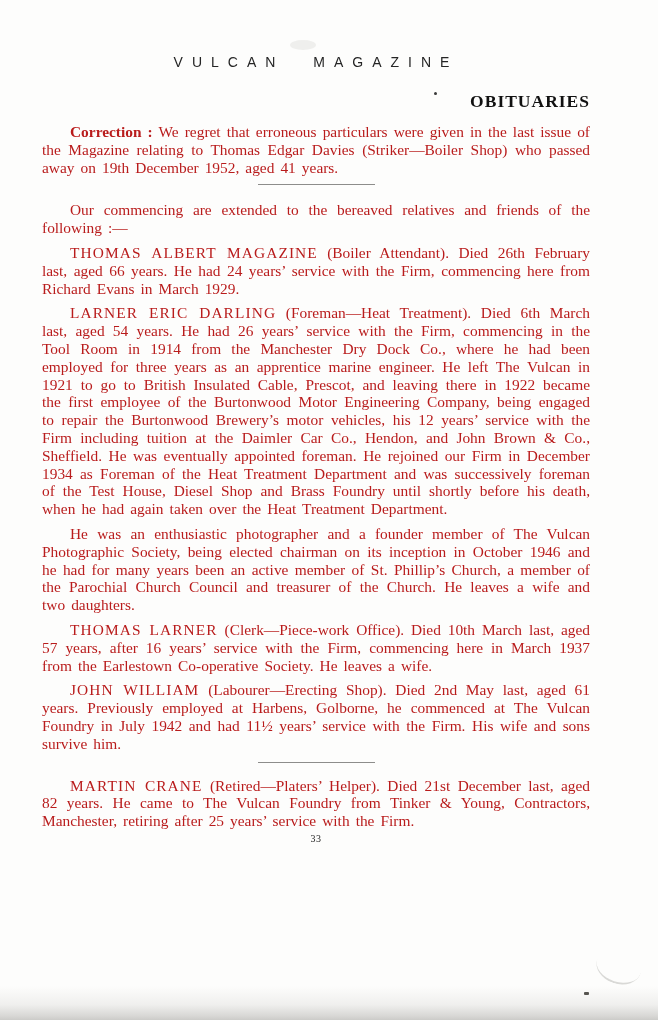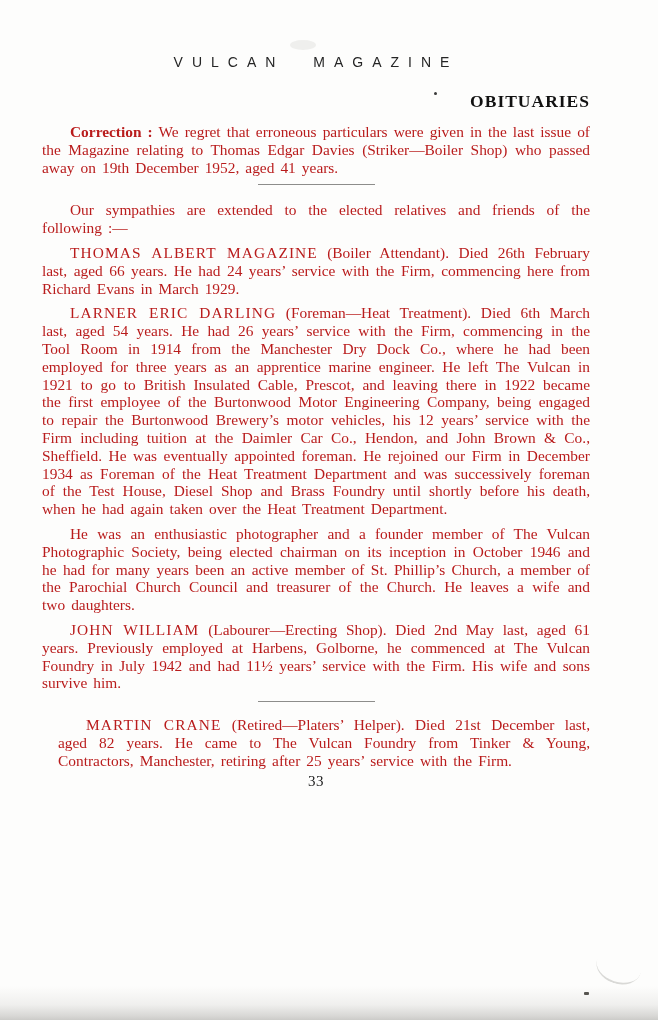--- a/index.html
+++ b/index.html
@@ -53,35 +53,35 @@
   }
   p.body-para {
     margin: 0 0 7px 0;
     font-size: 15.4px;
     line-height: 17.8px;
     text-align: justify;
     text-indent: 28px;
     word-spacing: 2.2px;
     color: #b91c1c;
   }
-  p.body-para:last-of-type { margin-bottom: 0; margin-left: 16px; }
+  p.body-para:last-of-type { margin-bottom: 0; }
   .lead-bold { font-weight: bold; }
   .obit-name { letter-spacing: 1.1px; }
   .rule {
     height: 1px;
     width: 117px;
     background: #8d8d8b;
     border: none;
     margin: 8px auto 16px auto;
   }
   .rule.second { margin: 9px auto 14px auto; }
   .page-number {
     margin-top: 3px;
     text-align: center;
-    font-size: 15px;
+    font-size: 10px;
     color: #222;
     letter-spacing: 0.5px;
   }
   .bottom-shadow {
     position: absolute;
     left: 0; bottom: 0;
     width: 658px; height: 34px;
     background: linear-gradient(to bottom,
       rgba(120,118,112,0) 0%,
       rgba(120,118,112,0.10) 55%,
@@ -126,34 +126,38 @@
 
     <h1 class="title"><span>OBITUARIES</span><span class="title-speck"></span></h1>
 
     <p class="body-para">
       <span class="lead-bold">Correction :</span>
       <span>We regret that erroneous particulars were given in the last issue of the Magazine relating to Thomas Edgar Davies (Striker—Boiler Shop) who passed away on 19th December 1952, aged 41 years.</span>
     </p>
 
     <div class="rule"></div>
 
-    <p class="body-para">Our sympathies are extended to the elected relatives and friends of the following :—</p>
+    <p class="body-para">Our commencing are extended to the bereaved relatives and friends of the following :—</p>
 
     <p class="body-para">
       <span class="obit-name">THOMAS ALBERT MAGAZINE</span>
       <span>(Boiler Attendant).  Died 26th February last, aged 66 years.  He had 24 years’ service with the Firm, commencing here from Richard Evans in March 1929.</span>
     </p>
 
     <p class="body-para">
       <span class="obit-name">LARNER ERIC DARLING</span>
       <span>(Foreman—Heat Treatment).  Died 6th March last, aged 54 years.  He had 26 years’ service with the Firm, commencing in the Tool Room in 1914 from the Manchester Dry Dock Co., where he had been employed for three years as an apprentice marine engineer.  He left The Vulcan in 1921 to go to British Insulated Cable, Prescot, and leaving there in 1922 became the first employee of the Burtonwood Motor Engineering Company, being engaged to repair the Burtonwood Brewery’s motor vehicles, his 12 years’ service with the Firm including tuition at the Daimler Car Co., Hendon, and John Brown &amp; Co., Sheffield.  He was eventually appointed foreman.  He rejoined our Firm in December 1934 as Foreman of the Heat Treatment Department and was successively foreman of the Test House, Diesel Shop and Brass Foundry until shortly before his death, when he had again taken over the Heat Treatment Department.</span>
     </p>
 
     <p class="body-para">He was an enthusiastic photographer and a founder member of The Vulcan Photographic Society, being elected chairman on its inception in October 1946 and he had for many years been an active member of St. Phillip’s Church, a member of the Parochial Church Council and treasurer of the Church.  He leaves a wife and two daughters.</p>
 
+    <p class="body-para">
+      <span class="obit-name">THOMAS LARNER</span>
+      <span>(Clerk—Piece-work Office).  Died 10th March last, aged 57 years, after 16 years’ service with the Firm, commencing here in March 1937 from the Earlestown Co-operative Society.  He leaves a wife.</span>
+    </p>
 
 
     <p class="body-para">
       <span class="obit-name">JOHN WILLIAM</span>
       <span>(Labourer—Erecting Shop).  Died 2nd May last, aged 61 years.  Previously employed at Harbens, Golborne, he commenced at The Vulcan Foundry in July 1942 and had 11½ years’ service with the Firm.  His wife and sons survive him.</span>
     </p>
 
     <div class="rule second"></div>
 
     <p class="body-para">

